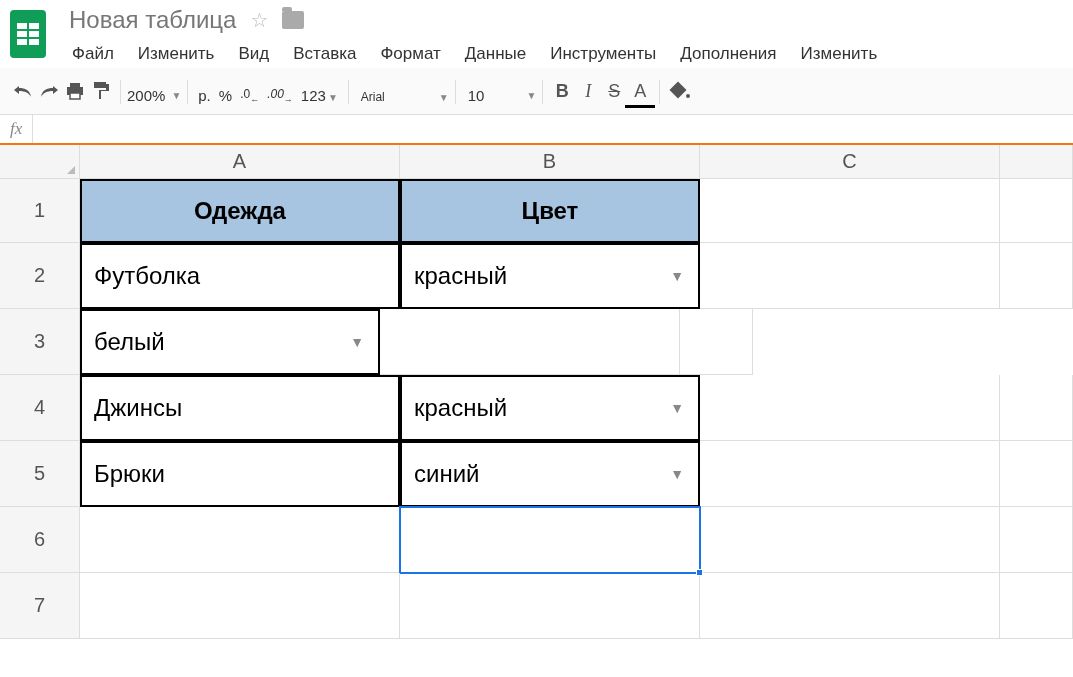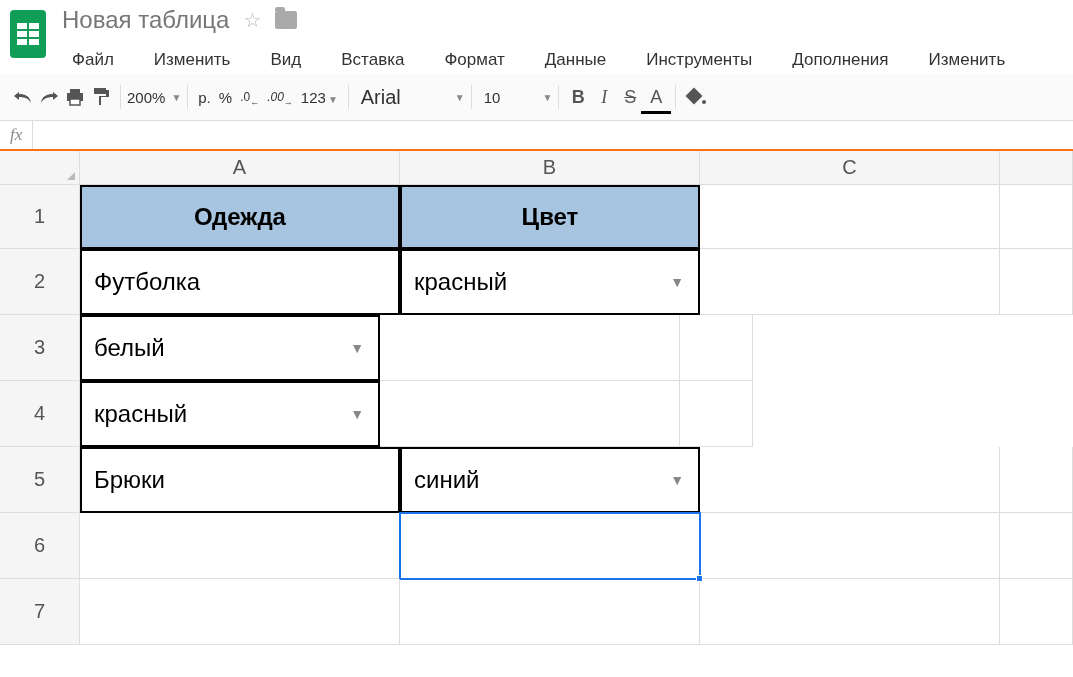--- a/index.html
+++ b/index.html
@@ -5,37 +5,37 @@
   * { box-sizing: border-box; margin: 0; padding: 0; }
   body { font-family: Arial, sans-serif; background: #fff; width: 1073px; height: 677px; overflow: hidden; color: #333; }
 
   
   .titlebar { display: flex; align-items: flex-start; padding: 6px 10px 0 10px; }
   .doc-logo { width: 36px; height: 48px; background: #0f9d58; border-radius: 4px; display: flex; align-items: center; justify-content: center; margin-right: 16px; margin-top: 4px; }
   .doc-logo-inner { width: 22px; height: 22px; display: grid; grid-template-columns: 1fr 1fr; grid-template-rows: 1fr 1fr 1fr; gap: 2px; }
   .doc-logo-inner span { background: #fff; }
   .title-stack { display: flex; flex-direction: column; }
   .title-row { display: flex; align-items: center; gap: 14px; }
-  .doc-title { font-size: 24px; color: #777; font-weight: 400; }
+  .doc-title { font-size: 24px; color: #777; font-weight: 400; margin-left: 7px; }
   .star-icon { color: #bbb; font-size: 20px; }
   .folder-icon { width: 22px; height: 18px; background: #aaa; border-radius: 2px; position: relative; }
   .folder-icon::before { content: ""; position: absolute; top: -4px; left: 0; width: 10px; height: 4px; background: #aaa; border-radius: 2px 2px 0 0; }
 
   
-  .menubar { display: flex; gap: 20px; margin-top: 12px; }
+  .menubar { display: flex; gap: 4px; margin-top: 6px; }
   .menu-item { font-size: 17px; color: #333; padding: 4px 10px; cursor: pointer; }
 
   
-  .toolbar { display: flex; align-items: center; padding: 10px 10px; gap: 0; border-bottom: 1px solid #ddd; background: #fafafa; }
+  .toolbar { display: flex; align-items: flex-end; padding: 10px 10px; gap: 0; border-bottom: 1px solid #ddd; background: #fafafa; }
   .tbtn { width: 26px; height: 26px; display: flex; align-items: center; justify-content: center; color: #555; cursor: pointer; }
   .tsep { width: 1px; height: 24px; background: #ddd; margin: 0 6px; }
   .zoom { display: flex; align-items: center; gap: 6px; font-size: 15px; color: #333; }
   .caret { font-size: 10px; color: #888; }
   .fmt-btn { font-size: 15px; color: #333; padding: 0 4px; cursor: pointer; }
-  .font-name { font-size: 20px; padding: 0 6px; }
+  .font-name { font-size: 12px; padding: 0 6px; }
   .font-size { font-size: 15px; padding: 0 6px; }
   .bold { font-weight: bold; font-size: 18px; }
   .italic { font-style: italic; font-size: 18px; font-family: serif; }
   .strike { text-decoration: line-through; font-size: 18px; }
   .textcolor { font-size: 18px; position: relative; }
   .textcolor::after { content: ""; position: absolute; left: -2px; right: -2px; bottom: -4px; height: 3px; background: #000; }
   .fill-icon { position: relative; width: 18px; height: 18px; }
   .fill-icon::before { content: ""; position: absolute; width: 12px; height: 12px; background: #555; transform: rotate(45deg); left: 2px; top: 2px; }
   .fill-icon::after { content: ""; position: absolute; width: 4px; height: 4px; background: #555; border-radius: 50%; right: -2px; bottom: 2px; }
 
@@ -206,20 +206,21 @@
     <div class="cell colB r bordered">
       <span>белый</span>
       <span class="dropdown-arrow">▼</span>
     </div>
     <div class="cell colC r"></div>
     <div class="cell colD r"></div>
   </div>
 
   <div class="row">
     <div class="row-h r">4</div>
+    <div class="cell colA r bordered">Джинсы</div>
     <div class="cell colB r bordered">
       <span>красный</span>
       <span class="dropdown-arrow">▼</span>
     </div>
     <div class="cell colC r"></div>
     <div class="cell colD r"></div>
   </div>
 
   <div class="row">
     <div class="row-h r">5</div>

